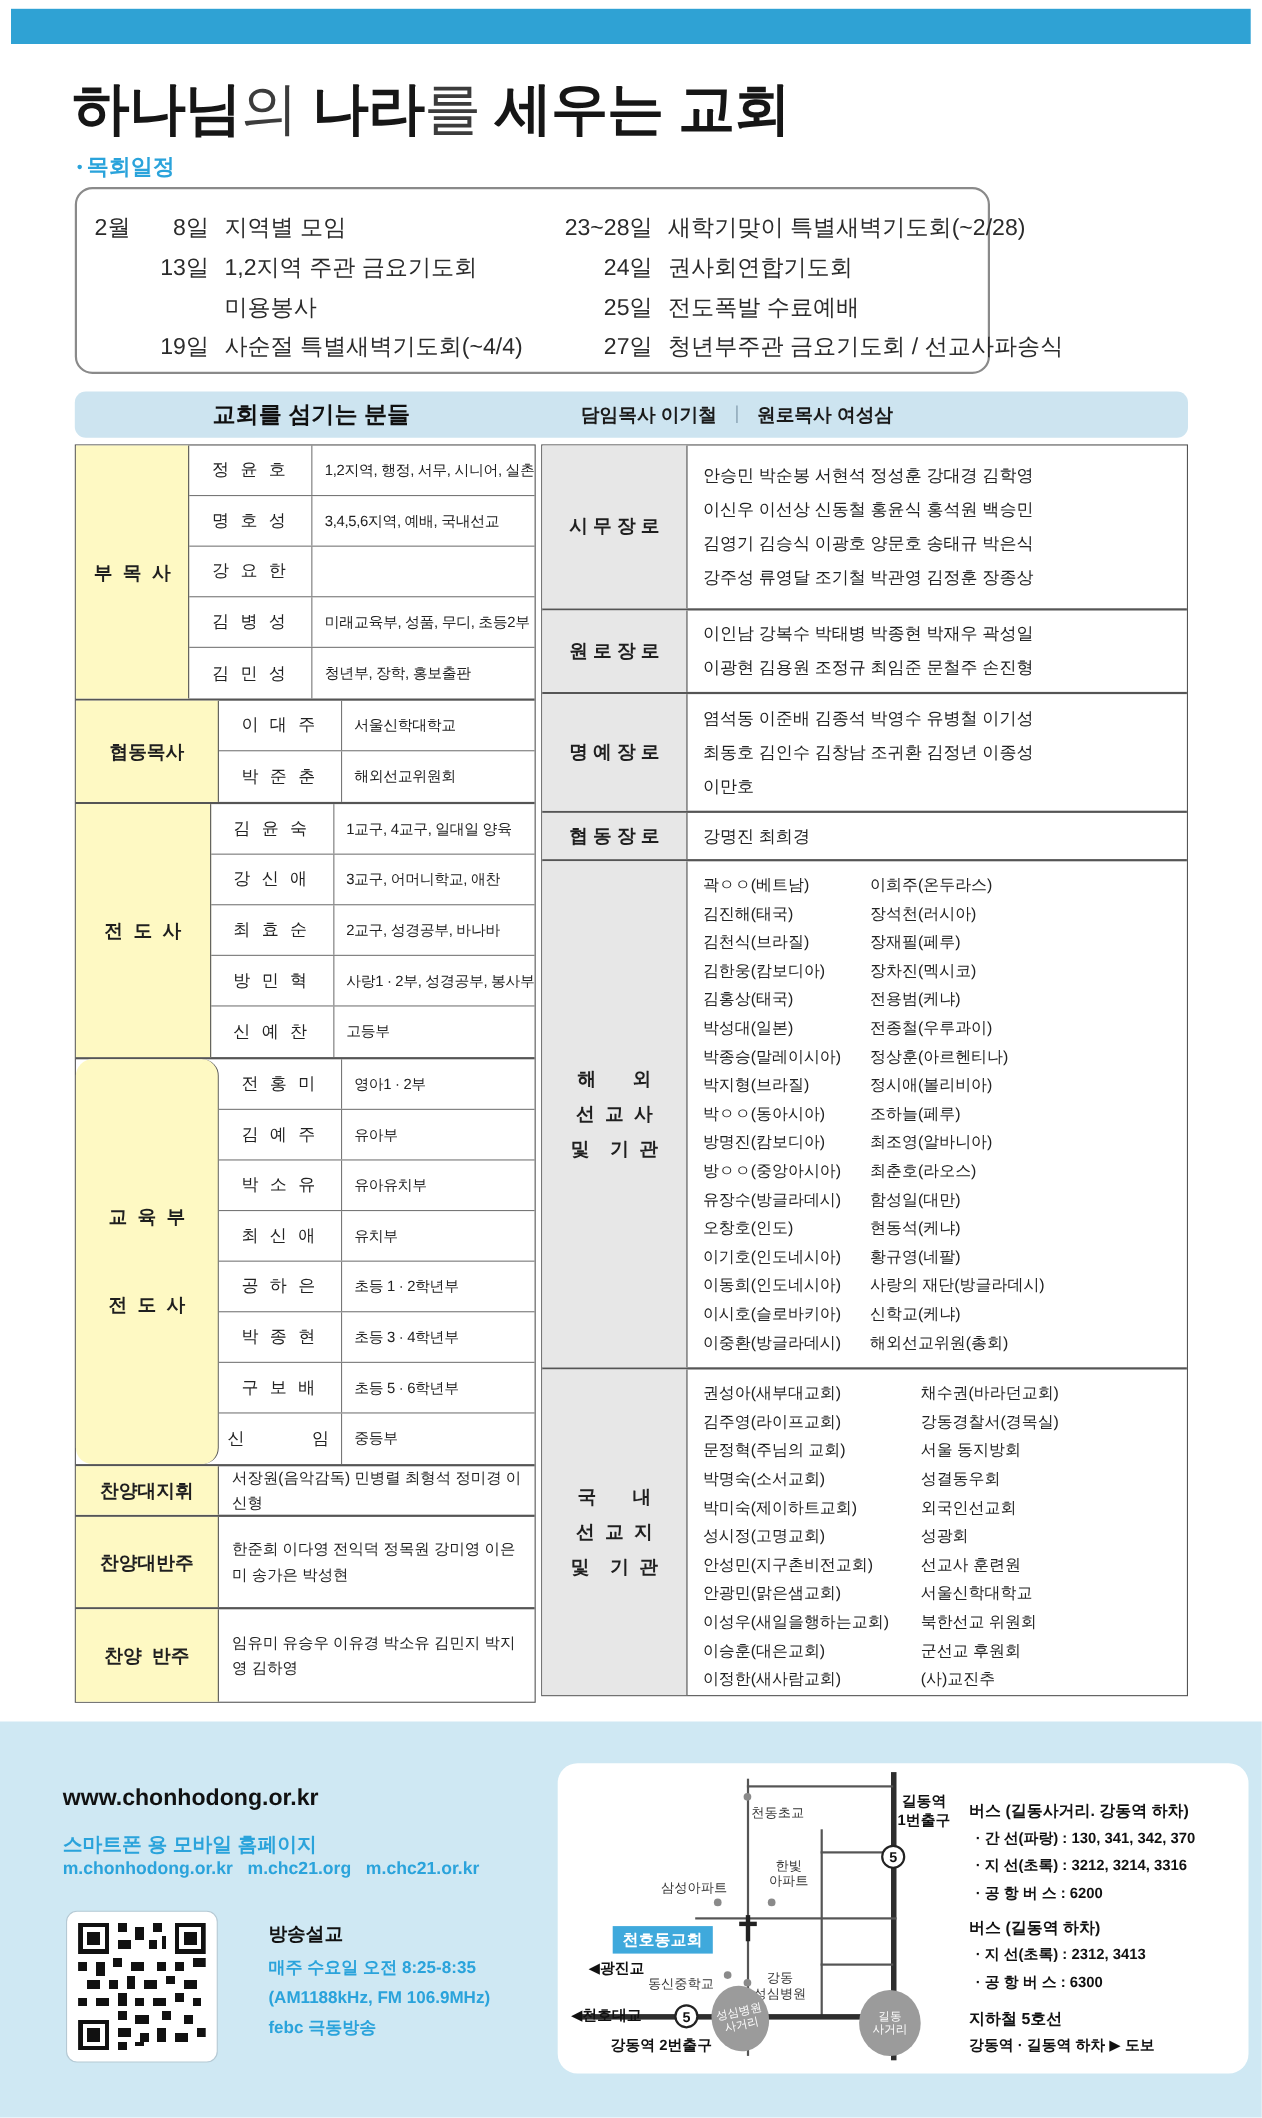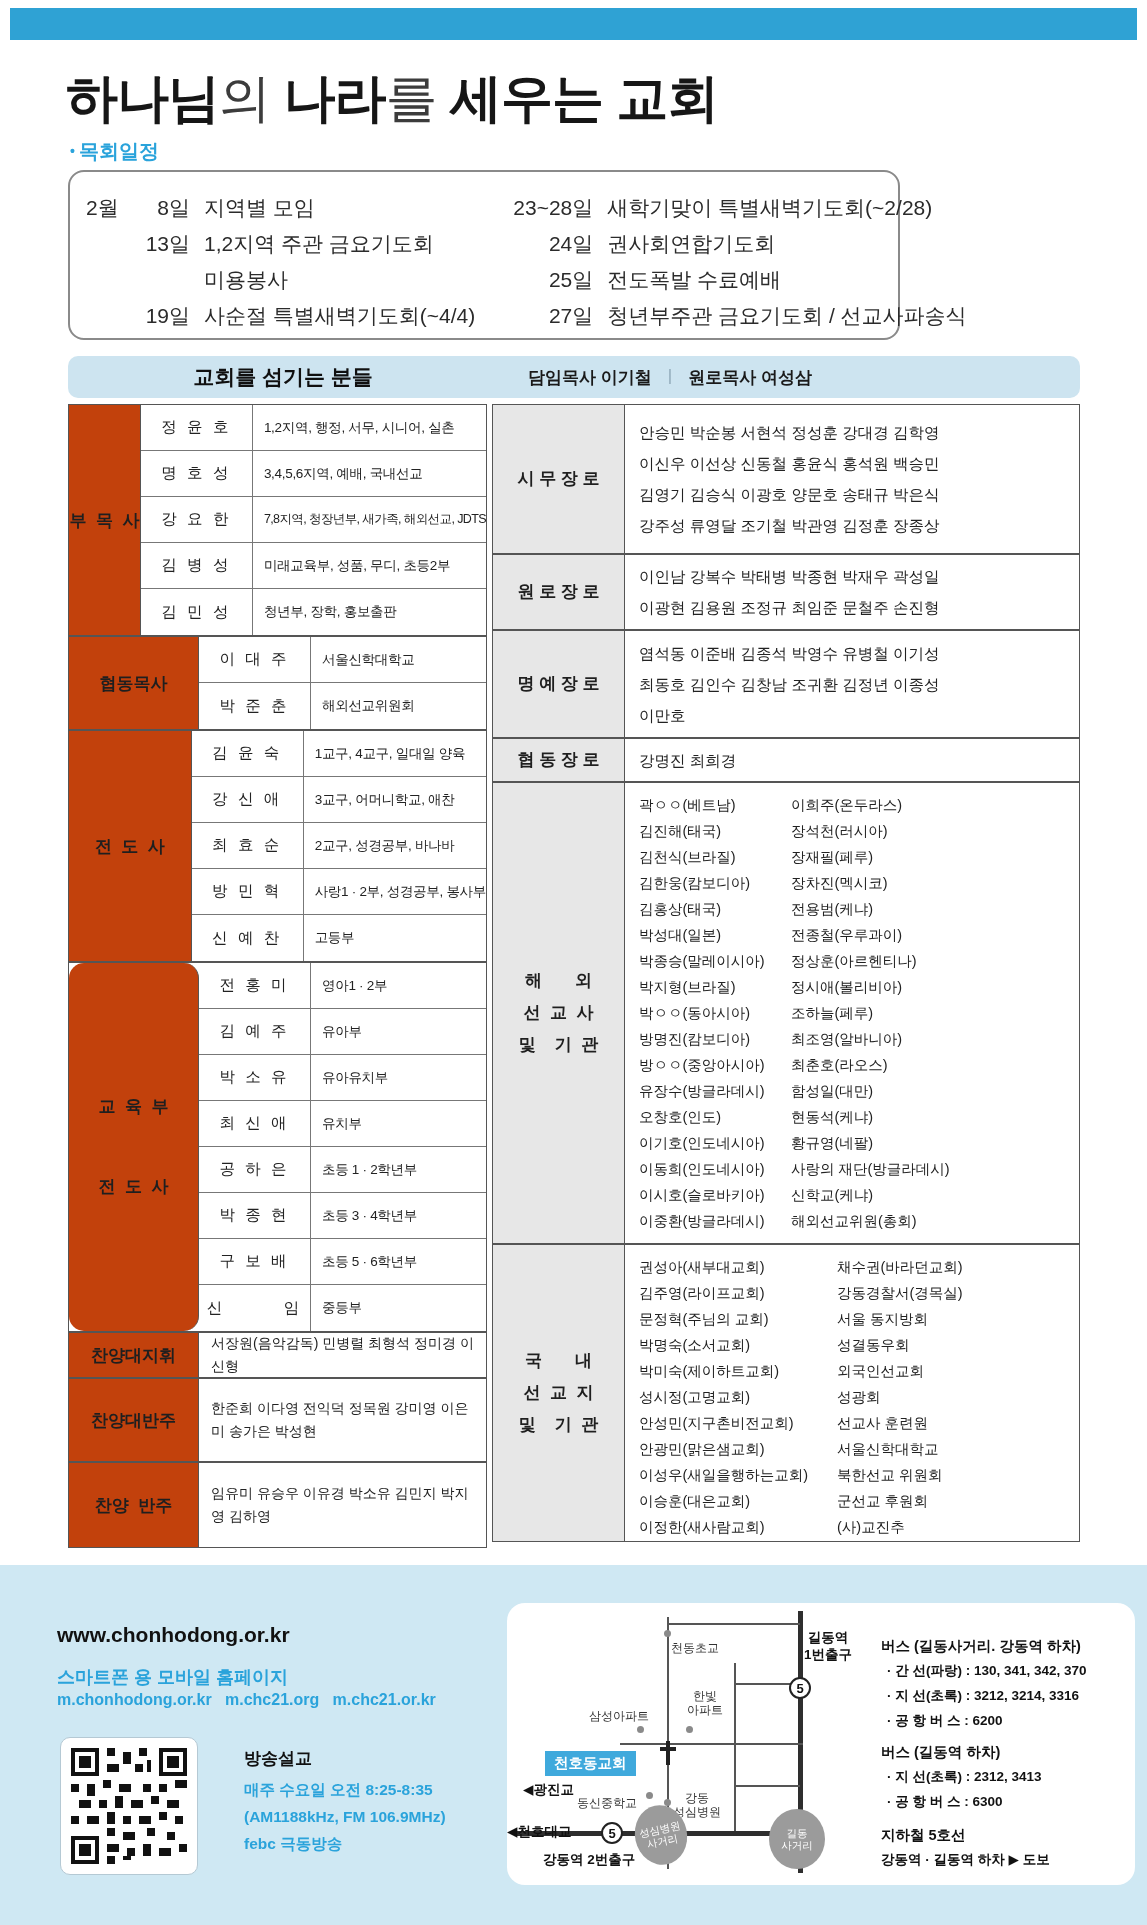--- a/index.html
+++ b/index.html
@@ -36,21 +36,21 @@
   .sh-title { width:430px; text-align:center; font-size:21px; font-weight:bold; color:#101010; }
   .sh-pastors { display:flex; gap:16px; font-size:17px; font-weight:bold; color:#1a1a1a; margin-left:30px; }
   .sh-divider { color:#8fa8b8; font-weight:normal; }
 
   .table { position:absolute; top:404px; left:68px; width:1012px; display:flex; gap:5px; align-items:flex-start; }
   .group { border:1px solid #555; background:#fff; }
   .group-left { width:419px; }
   .group-right { width:588px; }
 
   .sec { display:flex; border-bottom:2px solid #555; }
-  .label-cell { width:130px; background:#c2410c; display:flex; align-items:center; justify-content:center;
+  .label-cell { width:130px; background:#fef9c3; display:flex; align-items:center; justify-content:center;
     font-weight:bold; font-size:17px; color:#1f1f1f; border-right:1px solid #555;
     white-space:pre-wrap; text-align:center; }
   .tall-label { line-height:80px;border-radius:15px; }
   .rows { flex:1; display:flex; flex-direction:column; }
   .srow { display:flex; height:46px; border-bottom:1px solid #777; }
   .srow.last { border-bottom:none; }
   .name { width:112px; display:flex; align-items:center; justify-content:center; font-size:15.5px;
     border-right:1px solid #777; letter-spacing:3px; color:#222; white-space:pre; }
   .detail { flex:1; display:flex; align-items:center; padding-left:11px; font-size:13.5px;
     letter-spacing:-0.3px; color:#222; white-space:nowrap; }
@@ -80,21 +80,21 @@
   .site { position:absolute; left:57px; top:58px; font-size:21px; font-weight:bold; color:#111; }
   .mobile-title { position:absolute; left:57px; top:100px; color:#2aa3db; font-size:18px; font-weight:bold; }
   .mobile-urls { position:absolute; left:57px; top:126px; color:#2aa3db; font-size:16px; font-weight:bold; white-space:pre-wrap; }
   .qr-box { position:absolute; left:60px; top:172px; width:138px; height:138px;
     background:#fff; border:1px solid #b5c9d4; border-radius:10px; padding:10px; }
   .broadcast { position:absolute; left:244px; top:182px; }
   .broadcast-title { font-size:17px; font-weight:bold; color:#111; margin-bottom:6px; }
   .broadcast-lines { color:#2aa3db; font-size:15.5px; font-weight:bold; line-height:27px; white-space:pre-wrap; }
 
   .panel { position:absolute; left:507px; top:38px; width:628px; height:282px; background:#fff; border-radius:18px; }
-  .map-area { position:absolute; left:0; top:0; width:372px; height:222px; }
+  .map-area { position:absolute; left:12px; top:0; width:372px; height:222px; }
   .road { position:absolute; background:#555; }
   .road.thick { background:#2e2e2e; }
   .map-label { position:absolute; font-size:12px; color:#333; white-space:pre-wrap; text-align:center; line-height:14px; }
   .map-label.bold { font-weight:bold; font-size:13.5px; color:#111; }
   .badge5 { position:absolute; width:22px; height:22px; border:2.5px solid #222; border-radius:50%;
     background:#fff; color:#111; font-size:13px; font-weight:bold; display:flex; align-items:center; justify-content:center; }
   .church-chip { position:absolute; left:38px; top:148px; background:#3fa9dc; color:#fff;
     font-size:14.5px; font-weight:bold; padding:3px 9px; }
   .cross { position:absolute; left:152px; top:138px; }
   .junction { position:absolute; background:#9b9b9b; border-radius:50%; color:#fff;
@@ -179,21 +179,20 @@
         <div class="srow">
             <div class="name">정 윤 호</div>
             <div class="detail">1,2지역, 행정, 서무, 시니어, 실촌</div>
           </div>
         <div class="srow">
             <div class="name">명 호 성</div>
             <div class="detail">3,4,5,6지역, 예배, 국내선교</div>
           </div>
         <div class="srow">
             <div class="name">강 요 한</div>
-            <div class="detail condensed">7,8지역, 청장년부, 새가족, 해외선교, JDTS</div>
           </div>
         <div class="srow">
             <div class="name">김 병 성</div>
             <div class="detail">미래교육부, 성품, 무디, 초등2부</div>
           </div>
         <div class="srow last">
             <div class="name">김 민 성</div>
             <div class="detail">청년부, 장학, 홍보출판</div>
           </div>
       </div>

